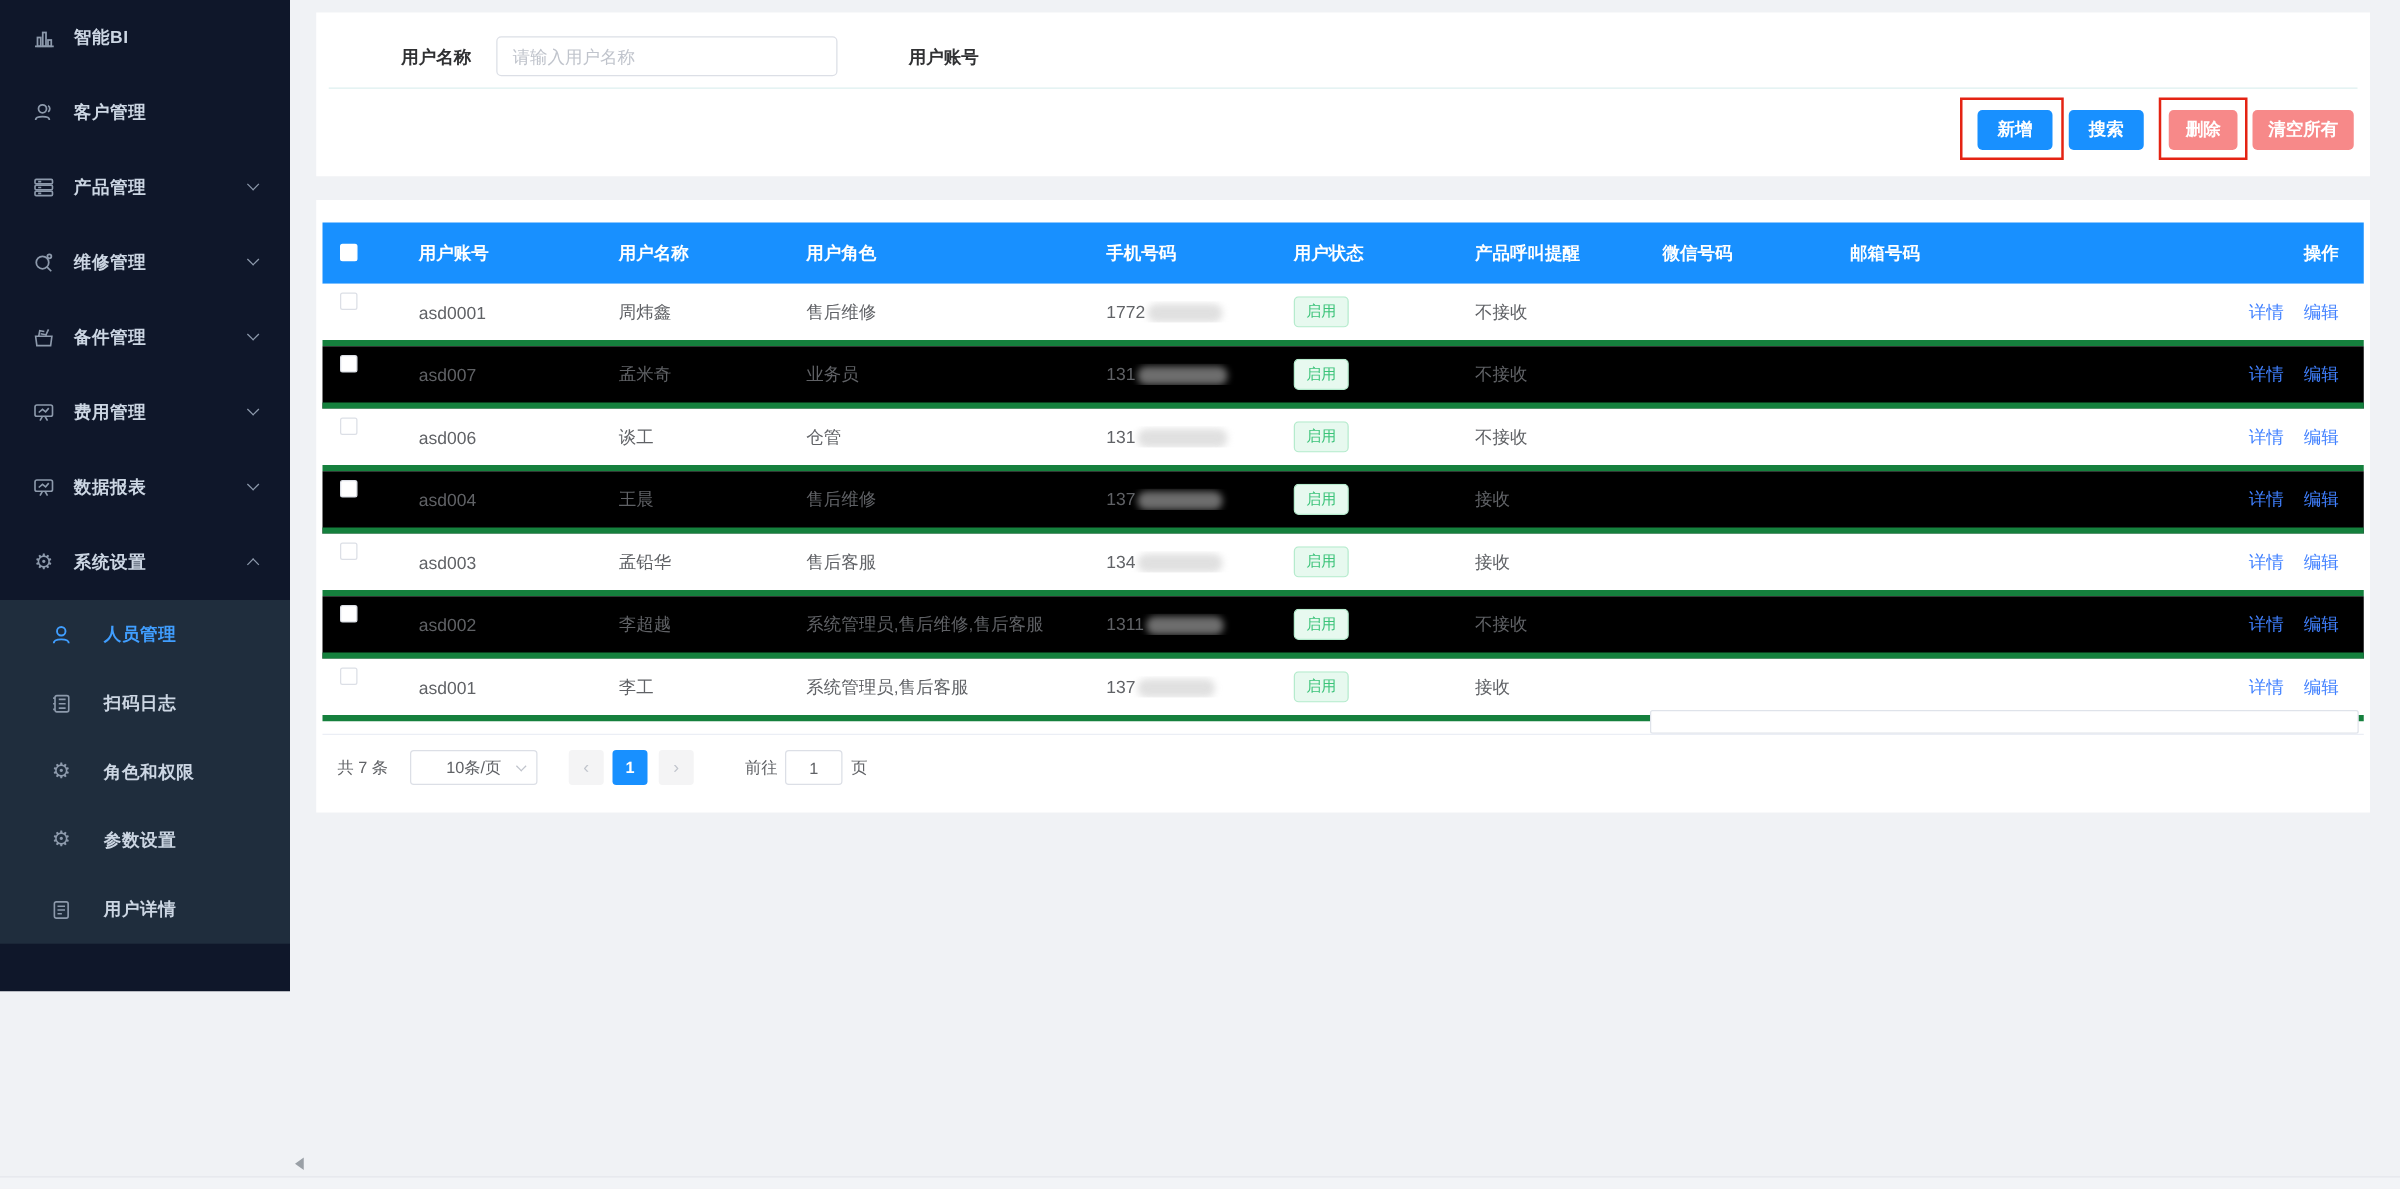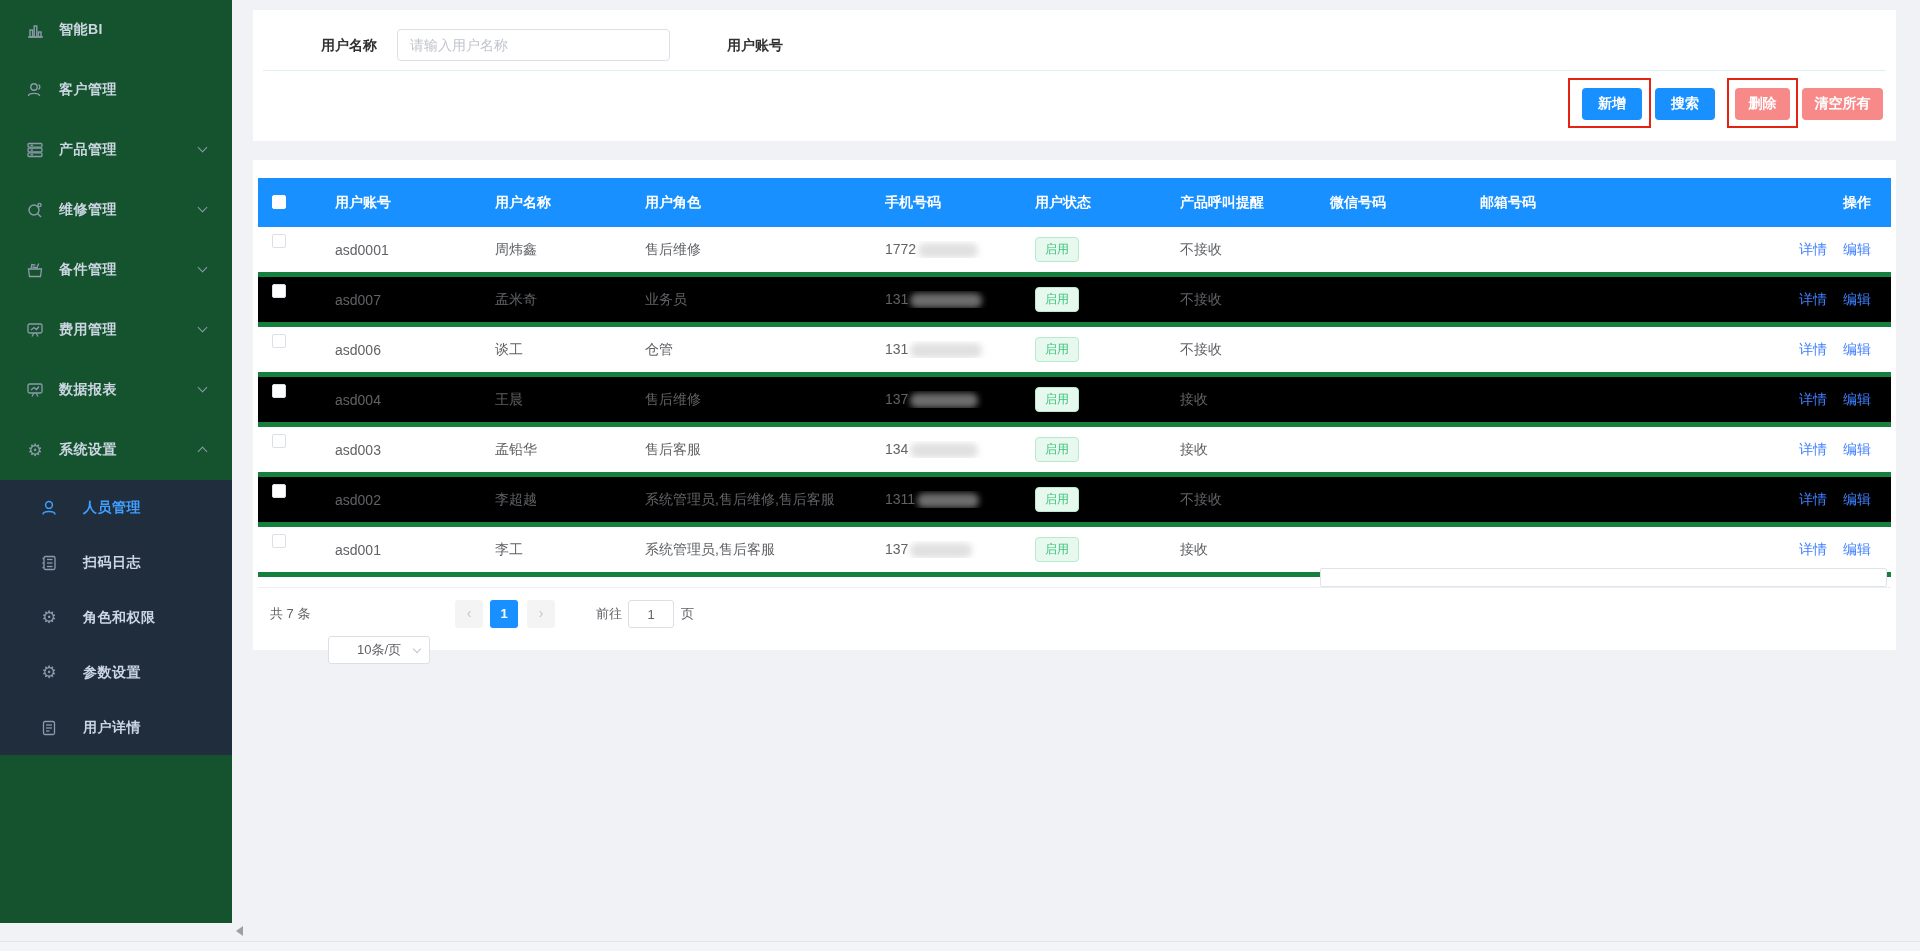--- a/index.html
+++ b/index.html
@@ -1,20 +1,20 @@
 <!DOCTYPE html>
 <html><head>
 <meta charset="utf-8">
 <style>
   * { margin:0; padding:0; box-sizing:border-box; }
   html,body { width:1920px; height:951px; overflow:hidden; }
   body { font-family:"Liberation Sans","DejaVu Sans",sans-serif; background:#f0f2f5; position:relative; }
 
   
-  .sidebar { position:absolute; left:0; top:0; width:232px; height:923px; background:#14532d; z-index:2; }
+  .sidebar { position:absolute; left:0; top:0; width:232px; height:793px; background:#0f172a; z-index:2; }
   .menu-item { position:relative; height:60px; display:flex; align-items:center; cursor:pointer; color:#ccd6e3; }
   .menu-item .mi-icon { position:absolute; left:26px; width:18px; height:18px; display:flex; align-items:center; justify-content:center; color:#8d9aac; }
   .menu-item .mi-label { position:absolute; left:59px; font-size:14px; font-weight:bold; letter-spacing:.5px; }
   .chev { position:absolute; right:26px; width:7px; height:7px; border-right:1.5px solid #8d9aac; border-bottom:1.5px solid #8d9aac; }
   .chev.down { transform:rotate(45deg); top:24px; }
   .chev.up   { transform:rotate(-135deg); top:28px; }
   .submenu { background:#1f2d3d; }
   .sub-item { position:relative; height:55px; display:flex; align-items:center; cursor:pointer; color:#ccd6e3; }
   .sub-item .mi-icon { position:absolute; left:40px; width:18px; height:18px; display:flex; align-items:center; justify-content:center; color:#8d9aac; }
   .sub-item .mi-label { position:absolute; left:83px; font-size:14px; font-weight:bold; letter-spacing:.5px; }
@@ -52,21 +52,21 @@
   .phone-blur { display:inline-block; height:15px; border-radius:7px; background:#c7c7c7; opacity:.55; filter:blur(3px); vertical-align:middle; margin-left:2px; }
   .w60{width:60px;} .w62{width:62px;} .w68{width:68px;} .w72{width:72px;}
   .lnk { color:#4080ff; cursor:pointer; text-decoration:none; }
   .lnk + .lnk { margin-left:16px; }
   .tbl-tail-border { position:absolute; left:5px; right:5px; top:427px; border-top:1px solid #ebeef5; }
   .tail-artifact { position:absolute; left:1067px; top:408px; width:567px; height:19px; background:#fff; border:1px solid #dfe3ea; border-radius:2px; }
 
   
   .pag { position:absolute; left:0; top:440px; width:100%; height:28px; font-size:13px; color:#606266; }
   .pag .pg-total { position:absolute; left:17px; line-height:28px; }
-  .pg-size { position:absolute; left:75px; width:102px; height:28px; border:1px solid #dcdfe6; border-radius:3px; line-height:26px; text-align:center; cursor:pointer; background:#fff;margin-top:36px; }
+  .pg-size { position:absolute; left:75px; width:102px; height:28px; border:1px solid #dcdfe6; border-radius:3px; line-height:26px; text-align:center; cursor:pointer; background:#fff; }
   .pg-size .chev2 { position:absolute; right:9px; top:9px; width:6px; height:6px; border-right:1.5px solid #c0c4cc; border-bottom:1.5px solid #c0c4cc; transform:rotate(45deg); }
   .pg-btn { position:absolute; width:28px; height:28px; background:#f4f4f5; border-radius:3px; color:#c0c4cc; text-align:center; line-height:26px; font-size:14px; cursor:pointer; }
   .pg-btn.prev { left:202px; } .pg-btn.next { left:274px; }
   .pg-cur { position:absolute; left:237px; width:28px; height:28px; background:#1890ff; border-radius:3px; color:#fff; font-weight:bold; text-align:center; line-height:28px; cursor:pointer; }
   .pg-goto-label { position:absolute; left:343px; line-height:28px; }
   .pg-goto-input { position:absolute; left:375px; width:46px; height:28px; border:1px solid #dcdfe6; border-radius:3px; text-align:center; font-size:13px; color:#606266; outline:none; font-family:inherit; }
   .pg-page-suffix { position:absolute; left:428px; line-height:28px; }
 
   
   .hscroll-arrow { position:absolute; left:236px; top:926px; width:0; height:0; border-top:5px solid transparent; border-bottom:5px solid transparent; border-right:7px solid #9aa0a6; z-index:3; }

